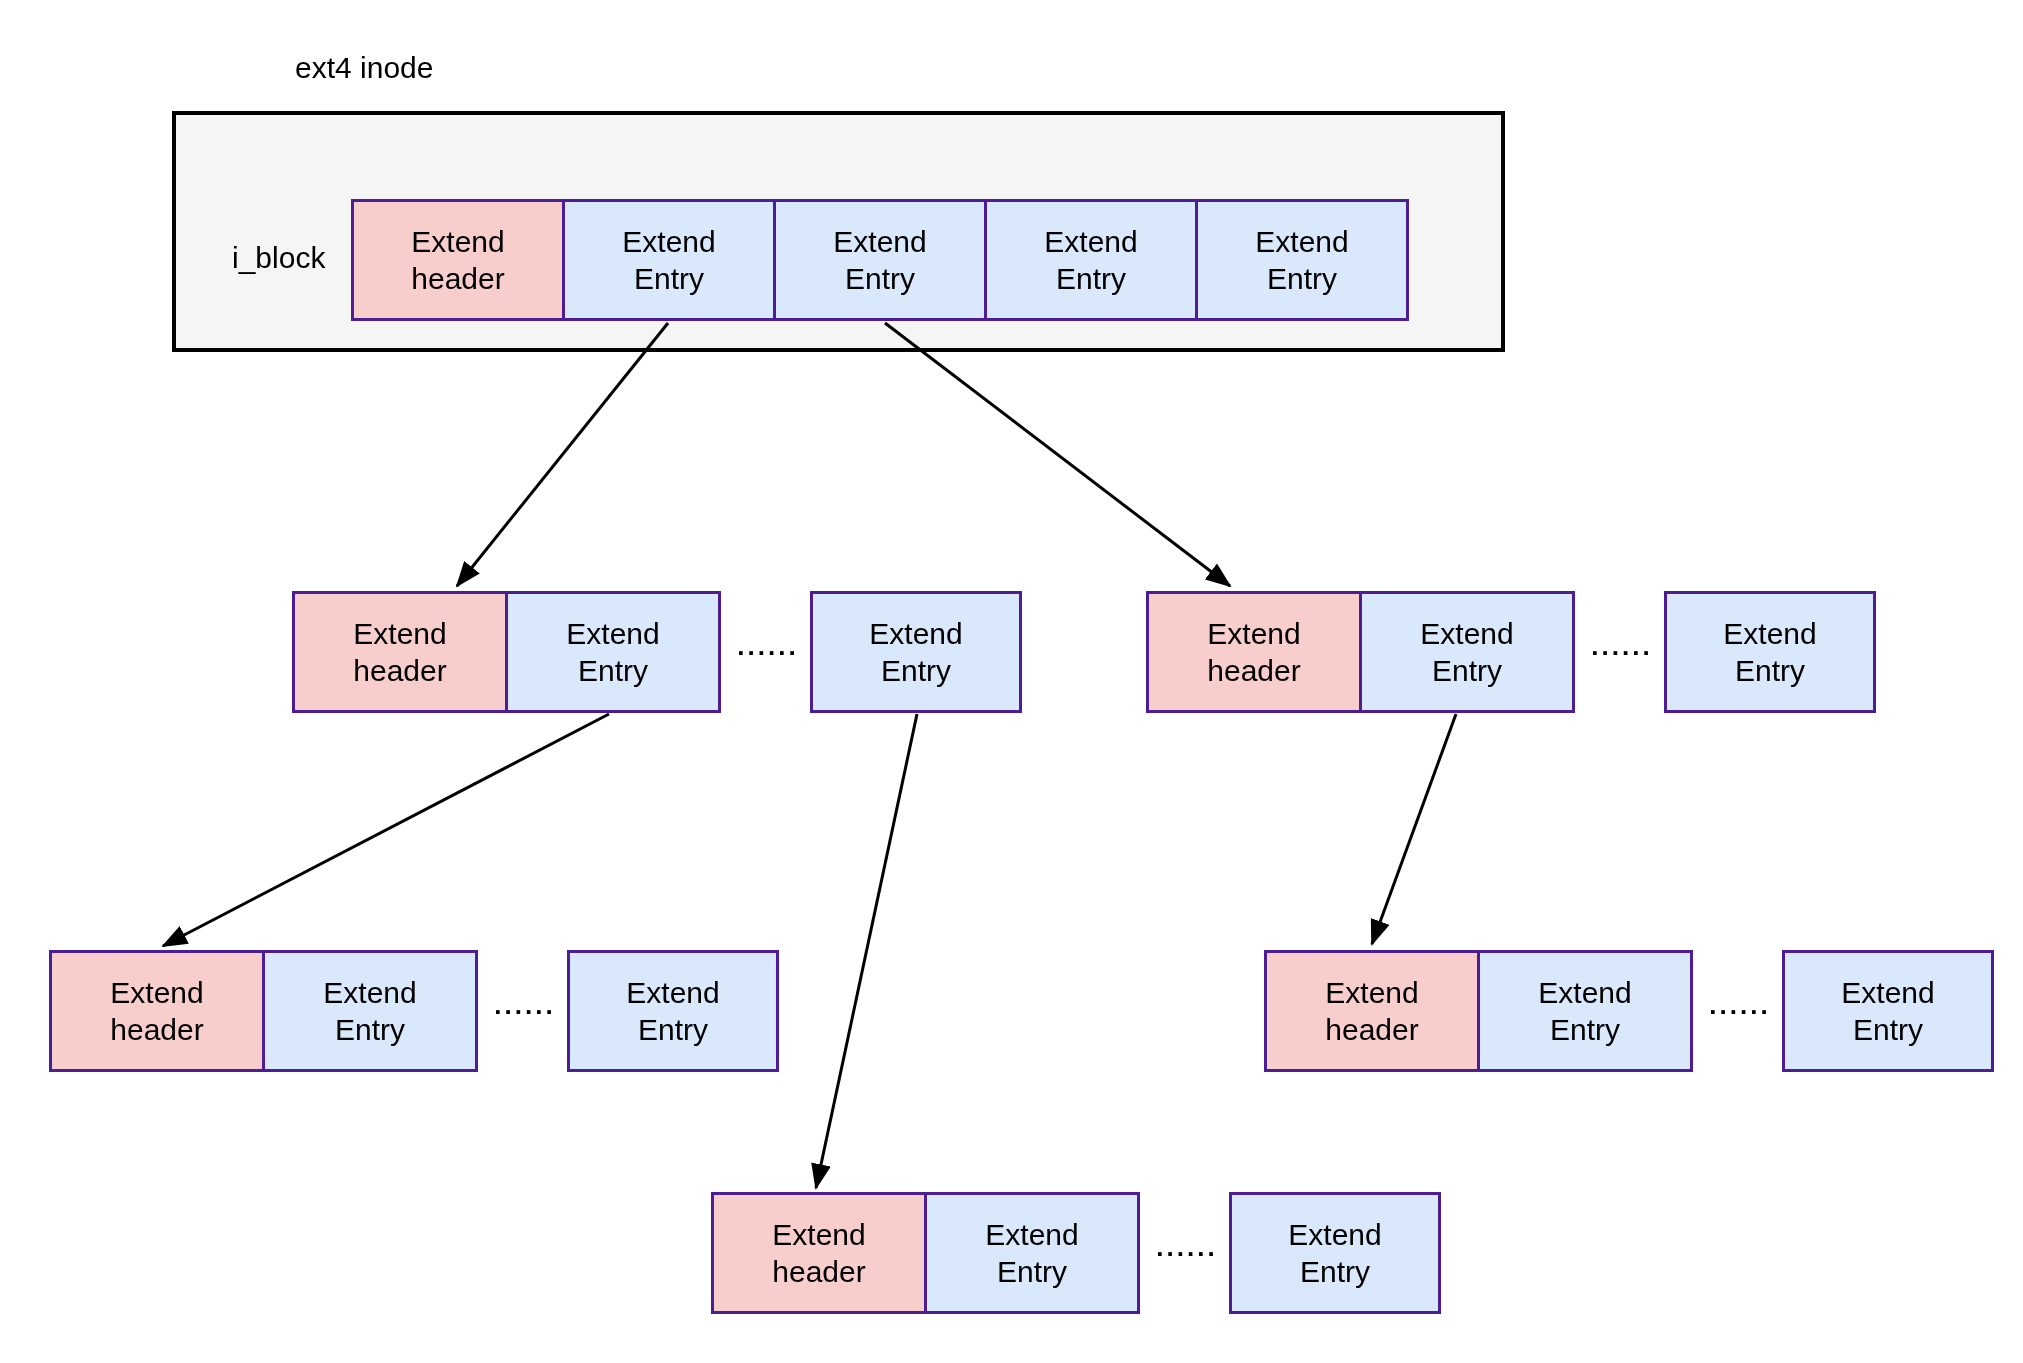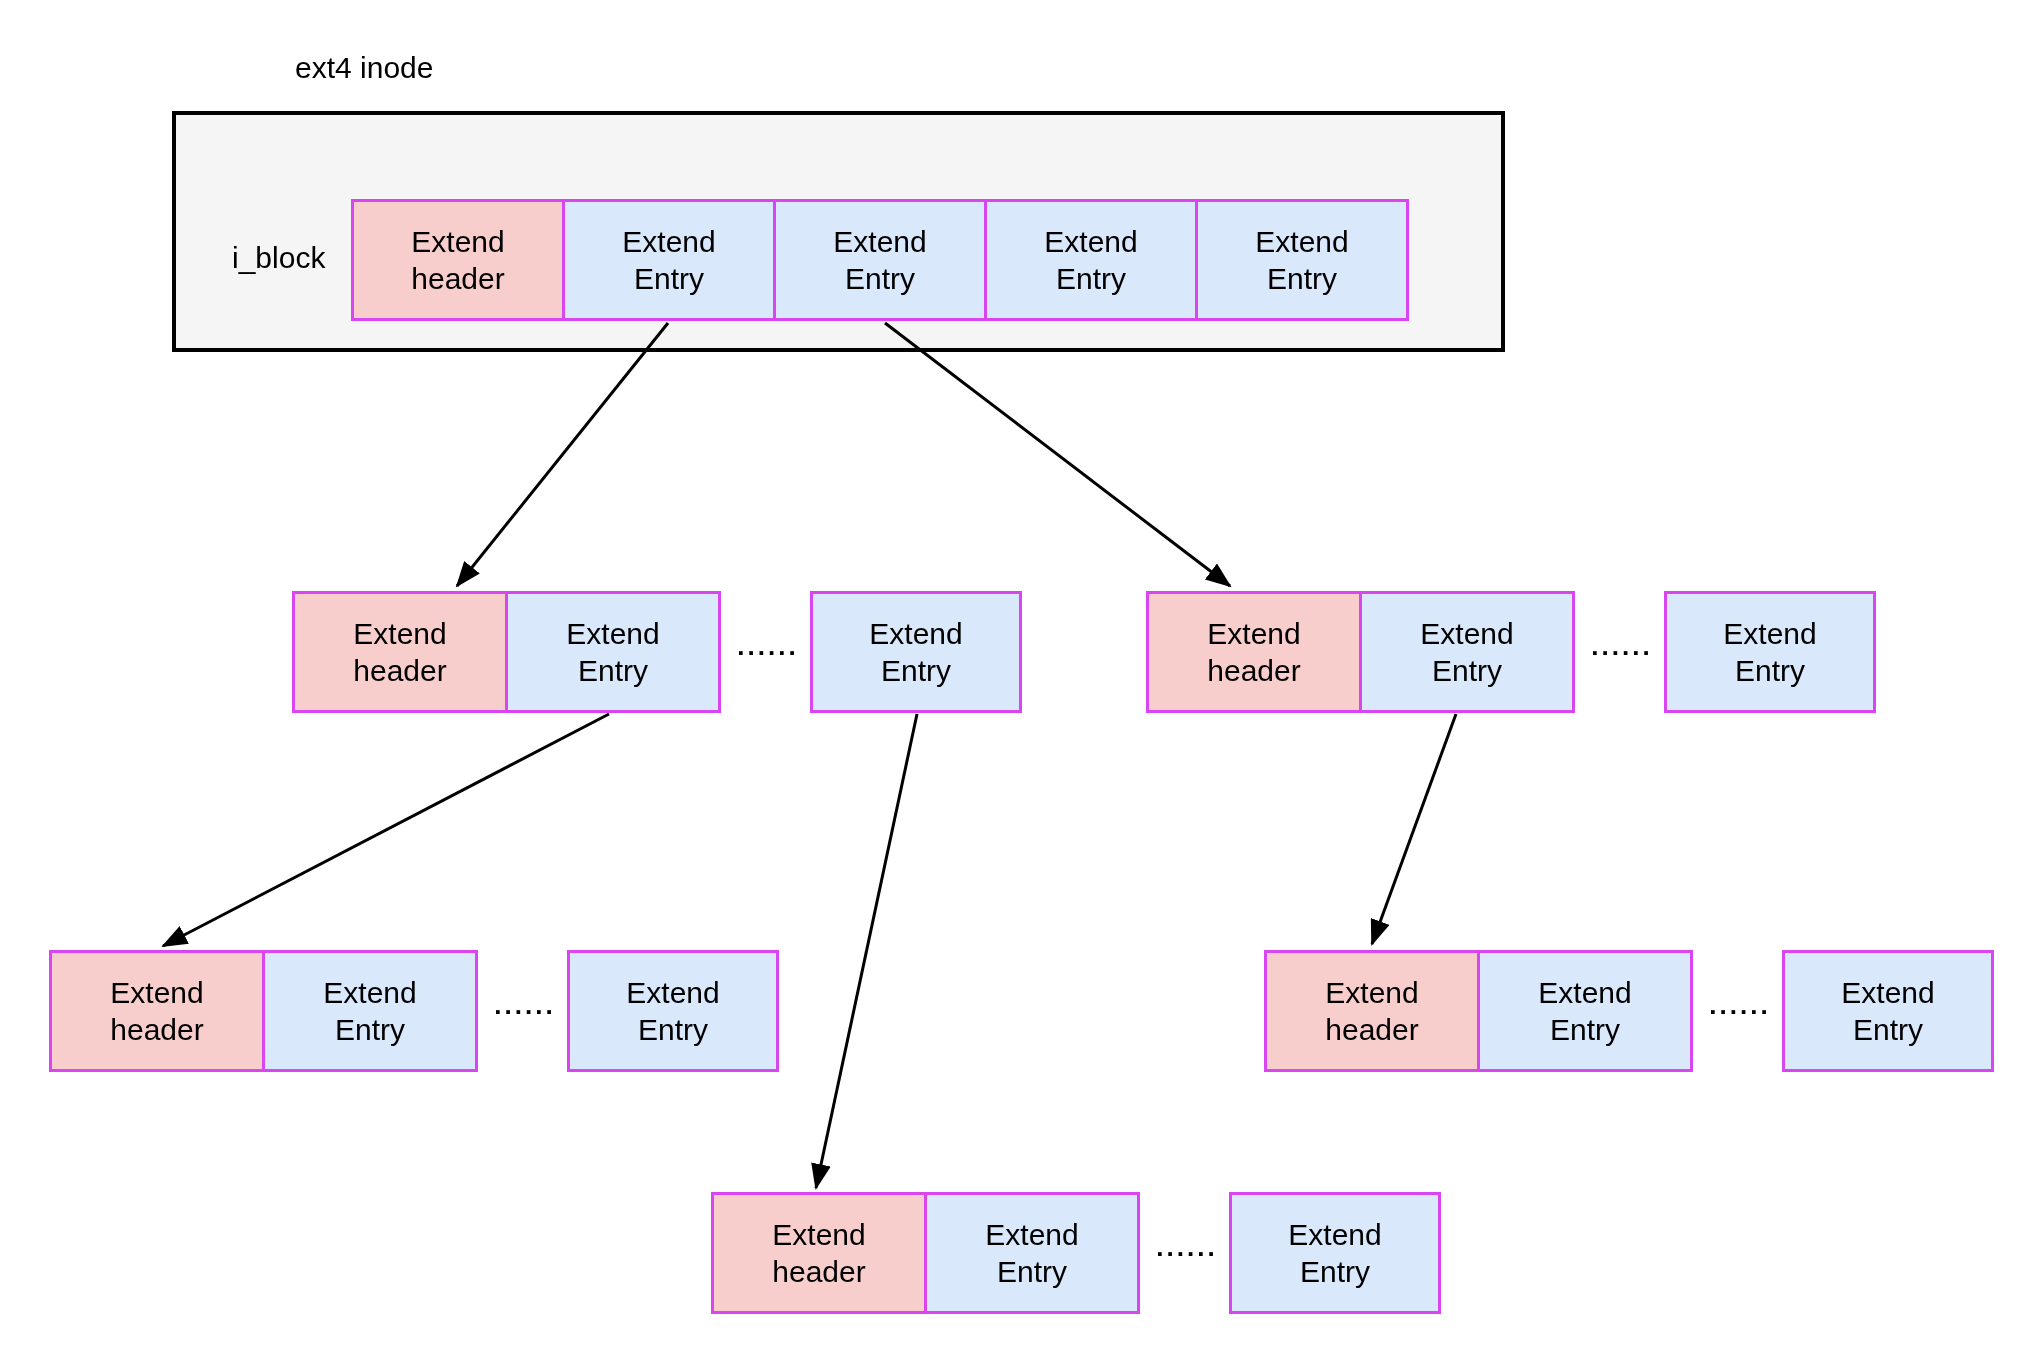--- a/index.html
+++ b/index.html
@@ -28,21 +28,21 @@
   }
   .extent-row {
     position: absolute;
     left: 351px; top: 199px;
     display: flex;
   }
   .cell {
     box-sizing: border-box;
     width: 216px;
     height: 122px;
-    border: 3px solid #d946ef;
+    border: 3px solid #4c1d95;
     display: flex;
     align-items: center;
     justify-content: center;
     text-align: center;
     font-size: 30px;
     line-height: 37px;
     white-space: pre-line;
   }
   .extent-row .cell { width: 214px; }
   .extent-row .cell + .cell { margin-left: -3px; }

